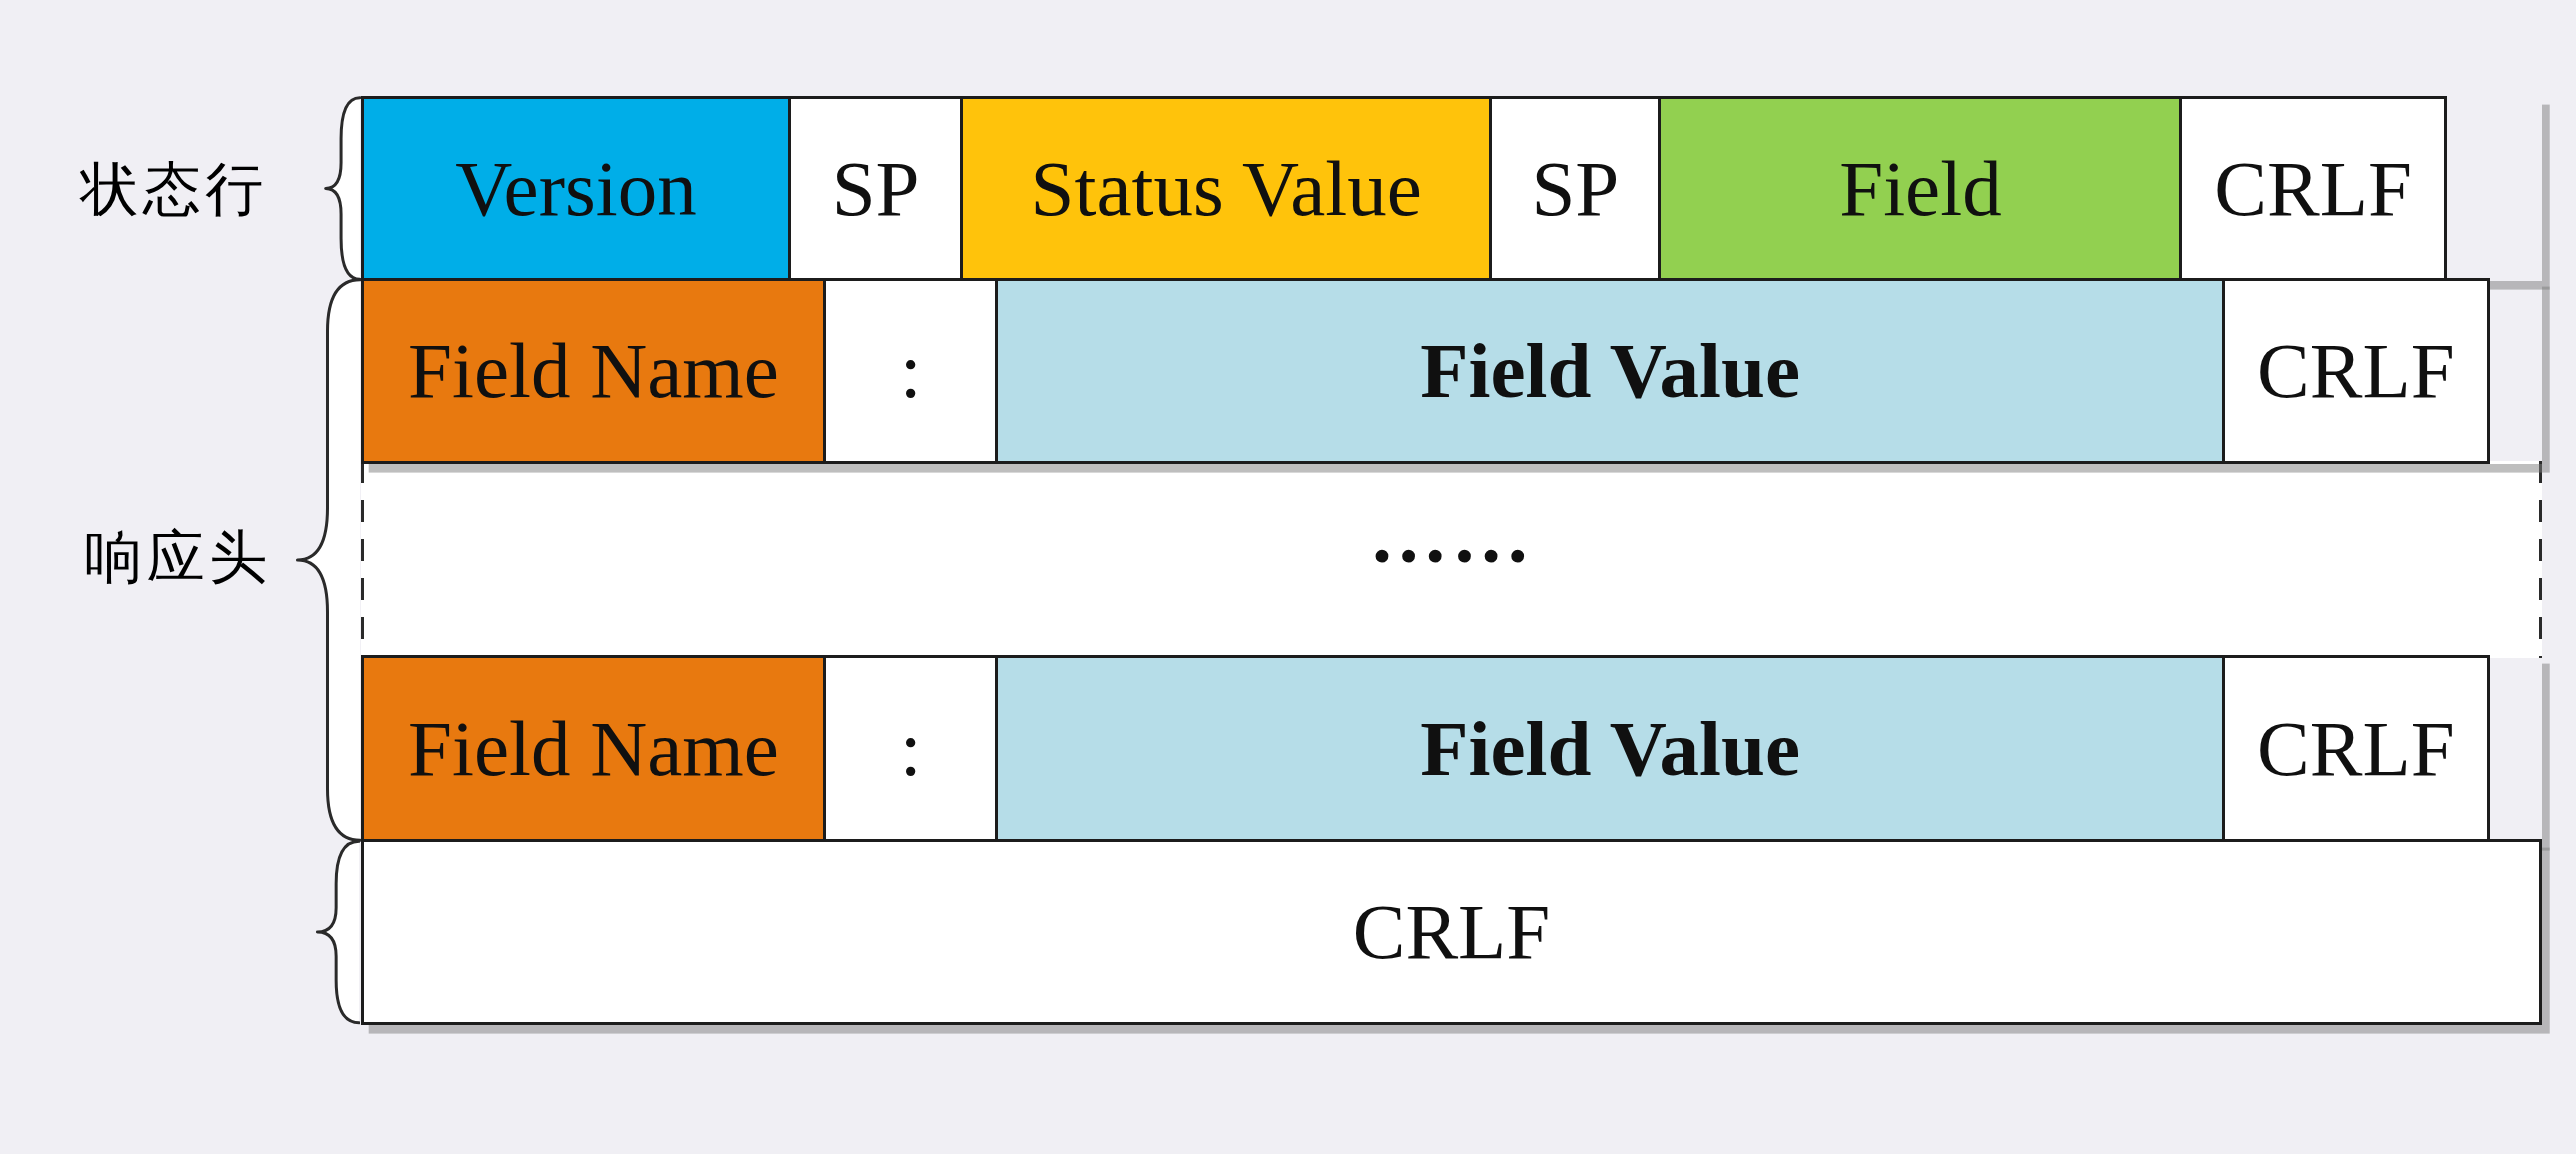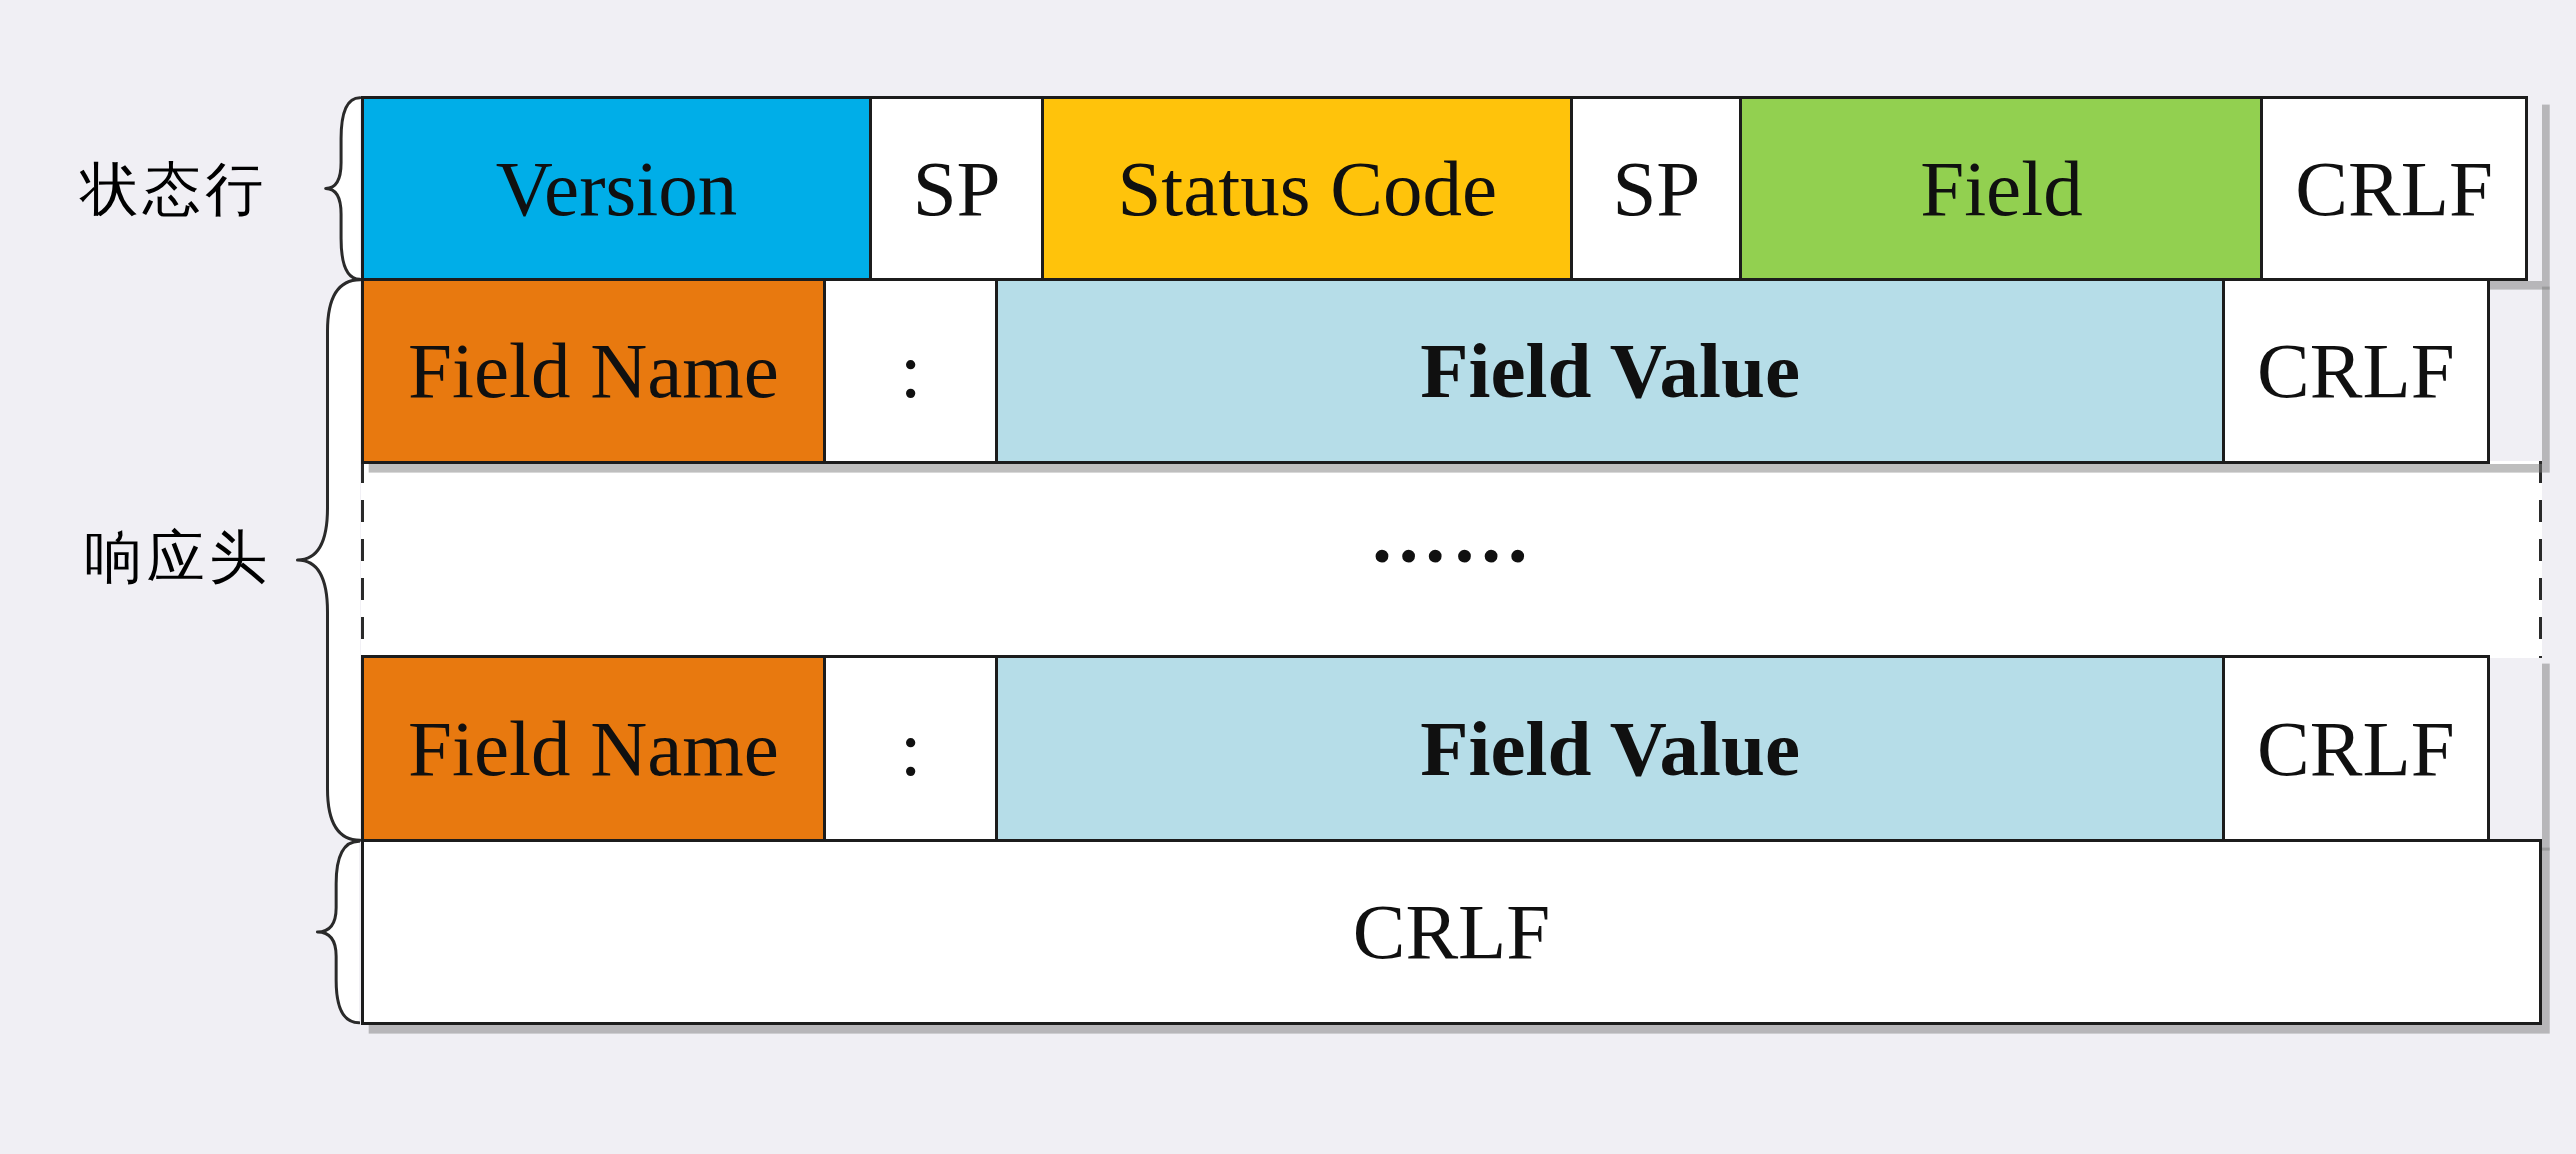--- a/index.html
+++ b/index.html
@@ -34,21 +34,21 @@
   .row4{top:839px;height:186px;}
 
   .c-blue{background:#00AEE8;}
   .c-yellow{background:#FFC30B;}
   .c-green{background:#92D050;}
   .c-orange{background:#E8790F;}
   .c-ltblue{background:#B6DDE8;}
   .c-white{background:#ffffff;}
 
   
-  .w-version{width:511px;}
+  .w-version{width:430px;}
   .w-sp1{width:176px;}
   .w-status{width:532px;}
   .w-sp2{width:173px;}
   .w-reason{width:524px;}
   .w-crlf{width:268px;}
   
   .w-fname{width:465px;}
   .w-colon{width:176px;}
   .w-fvalue{width:1230px;font-weight:bold;}
   
@@ -95,21 +95,21 @@
 
   <div class="gap">
     <div class="dash-edge dash-left"></div>
     <div class="dash-edge dash-right"></div>
     <div class="gap-dots">……</div>
   </div>
 
   <div class="row row1 shadowed">
     <div class="cell c-blue w-version">Version</div>
     <div class="cell c-white w-sp1">SP</div>
-    <div class="cell c-yellow w-status">Status Code</div>
+    <div class="cell c-yellow w-status">Status Value</div>
     <div class="cell c-white w-sp2">SP</div>
     <div class="cell c-green w-reason">Field</div>
     <div class="cell c-white w-crlf">CRLF</div>
   </div>
 
   <div class="row row2 shadowed">
     <div class="cell c-orange w-fname">Field Name</div>
     <div class="cell c-white w-colon">:</div>
     <div class="cell c-ltblue w-fvalue">Field Value</div>
     <div class="cell c-white w-crlf">CRLF</div>

